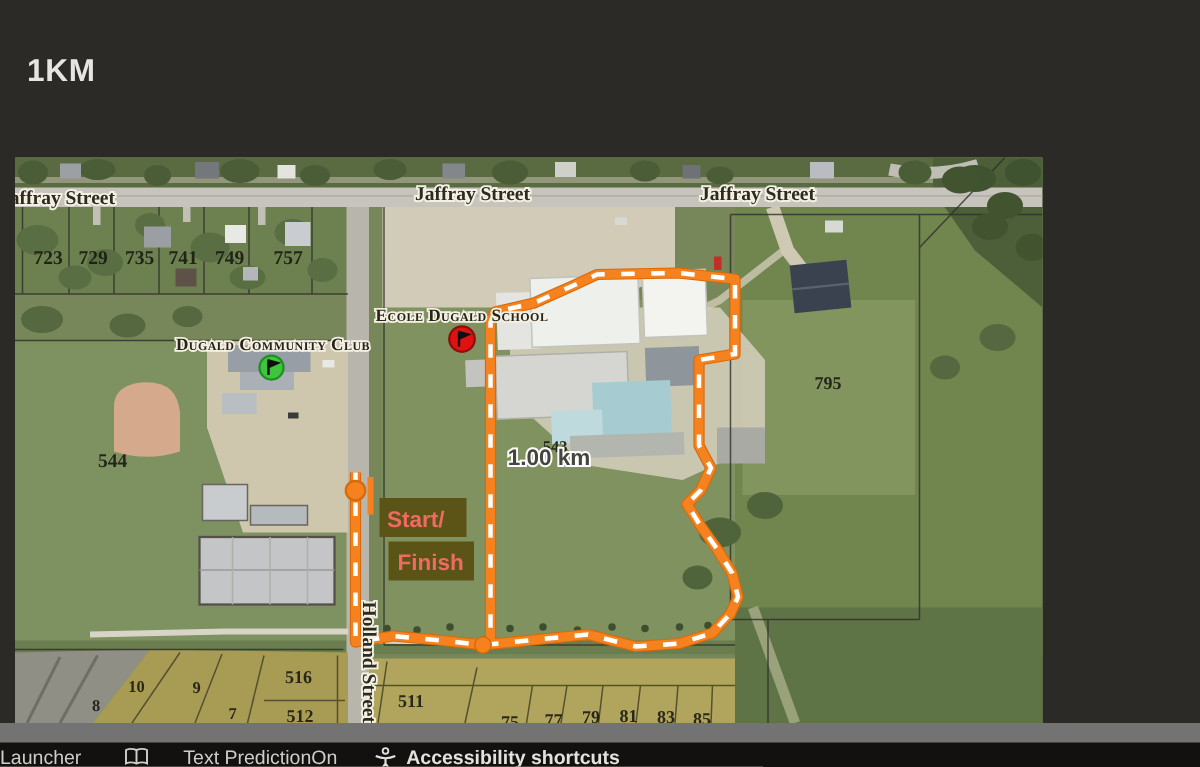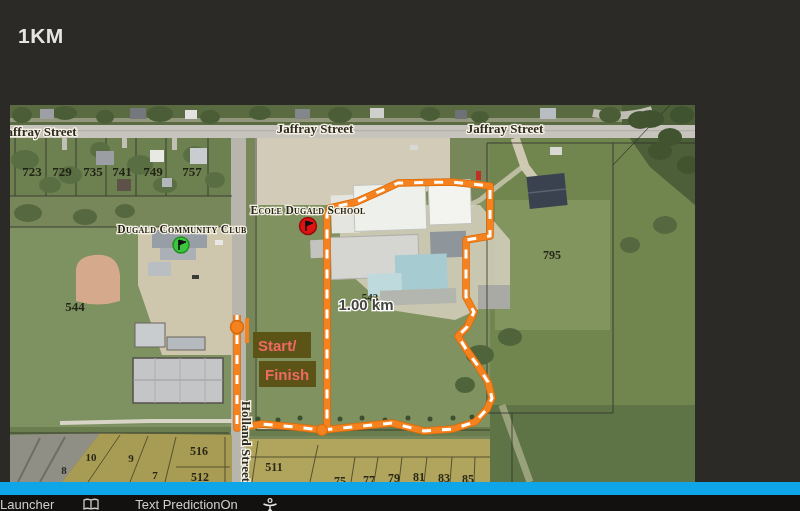--- a/index.html
+++ b/index.html
@@ -4,21 +4,21 @@
 <style>
   html,body{margin:0;padding:0;}
   body{
     width:800px;height:511px;
     background:#2b2a27;
     overflow:hidden;
     position:relative;
     font-family:"Liberation Sans",sans-serif;
   }
   .page-title{
-    position:absolute;left:18px;top:24px;
+    position:absolute;left:18px;top:36px;
     font-size:21px;font-weight:bold;letter-spacing:.5px;
     color:#e7e5e2;
   }
   .map-wrap{
     position:absolute;left:10px;top:105px;width:685px;height:377px;
     background:#78875a;
   }
   .map-wrap svg{display:block;}
   
   .street-label{
@@ -36,21 +36,21 @@
   }
   .km-label{
     font-family:"Liberation Sans",sans-serif;font-weight:600;font-size:15px;
     fill:#45453f;stroke:#ffffff;stroke-width:2.6px;paint-order:stroke;
   }
   .sf-label{
     font-family:"Liberation Sans",sans-serif;font-weight:bold;font-size:15px;
   }
   .footer{
     position:absolute;left:0;top:482px;width:800px;height:29px;
-    background:#0ea5e9;
+    background:#737373;
   }
   .taskbar{
     position:absolute;left:0;top:13px;width:800px;height:16px;
     background:#121110;
   }
   .taskbar-row{
     position:absolute;left:0;top:3px;height:20px;
     display:flex;align-items:flex-start;
     color:#cfcdc9;font-size:13px;line-height:14px;white-space:nowrap;
   }
@@ -331,28 +331,29 @@
     <div class="taskbar-row">
       <span class="tb-item" style="margin-left:0">
         <span>Launcher</span>
       </span>
       <span class="tb-item" style="margin-left:28px">
         <svg width="18" height="14" viewBox="0 0 18 14">
           <path d="M2,2 Q5,0.5 9,2 Q13,0.5 16,2 L16,11 Q13,9.5 9,11 Q5,9.5 2,11 Z" fill="none" stroke="#cfcdc9" stroke-width="1.3"></path>
           <line x1="9" y1="2" x2="9" y2="11" stroke="#cfcdc9" stroke-width="1.3"></line>
         </svg>
       </span>
-      <span class="tb-item" style="margin-left:35px">
+      <span class="tb-item" style="margin-left:22px">
         <span>Text Prediction</span>
       </span>
       <span class="tb-item" style="">
         <span>On</span>
       </span>
       <span class="tb-item" style="margin-left:24px">
         <svg width="16" height="16" viewBox="0 0 16 16">
           <circle cx="8" cy="2.6" r="1.9" fill="none" stroke="#e4e2de" stroke-width="1.2"></circle>
           <path d="M1.5,6 Q8,9 14.5,6" fill="none" stroke="#e4e2de" stroke-width="1.4"></path>
           <path d="M8,8 L8,11 M8,11 L4.8,15.5 M8,11 L11.2,15.5" fill="none" stroke="#e4e2de" stroke-width="1.4"></path>
         </svg>
+        <span class="tb-bold">Accessibility shortcuts</span>
       </span>
     </div>
   </div>
 </div>
 
 </body></html>

